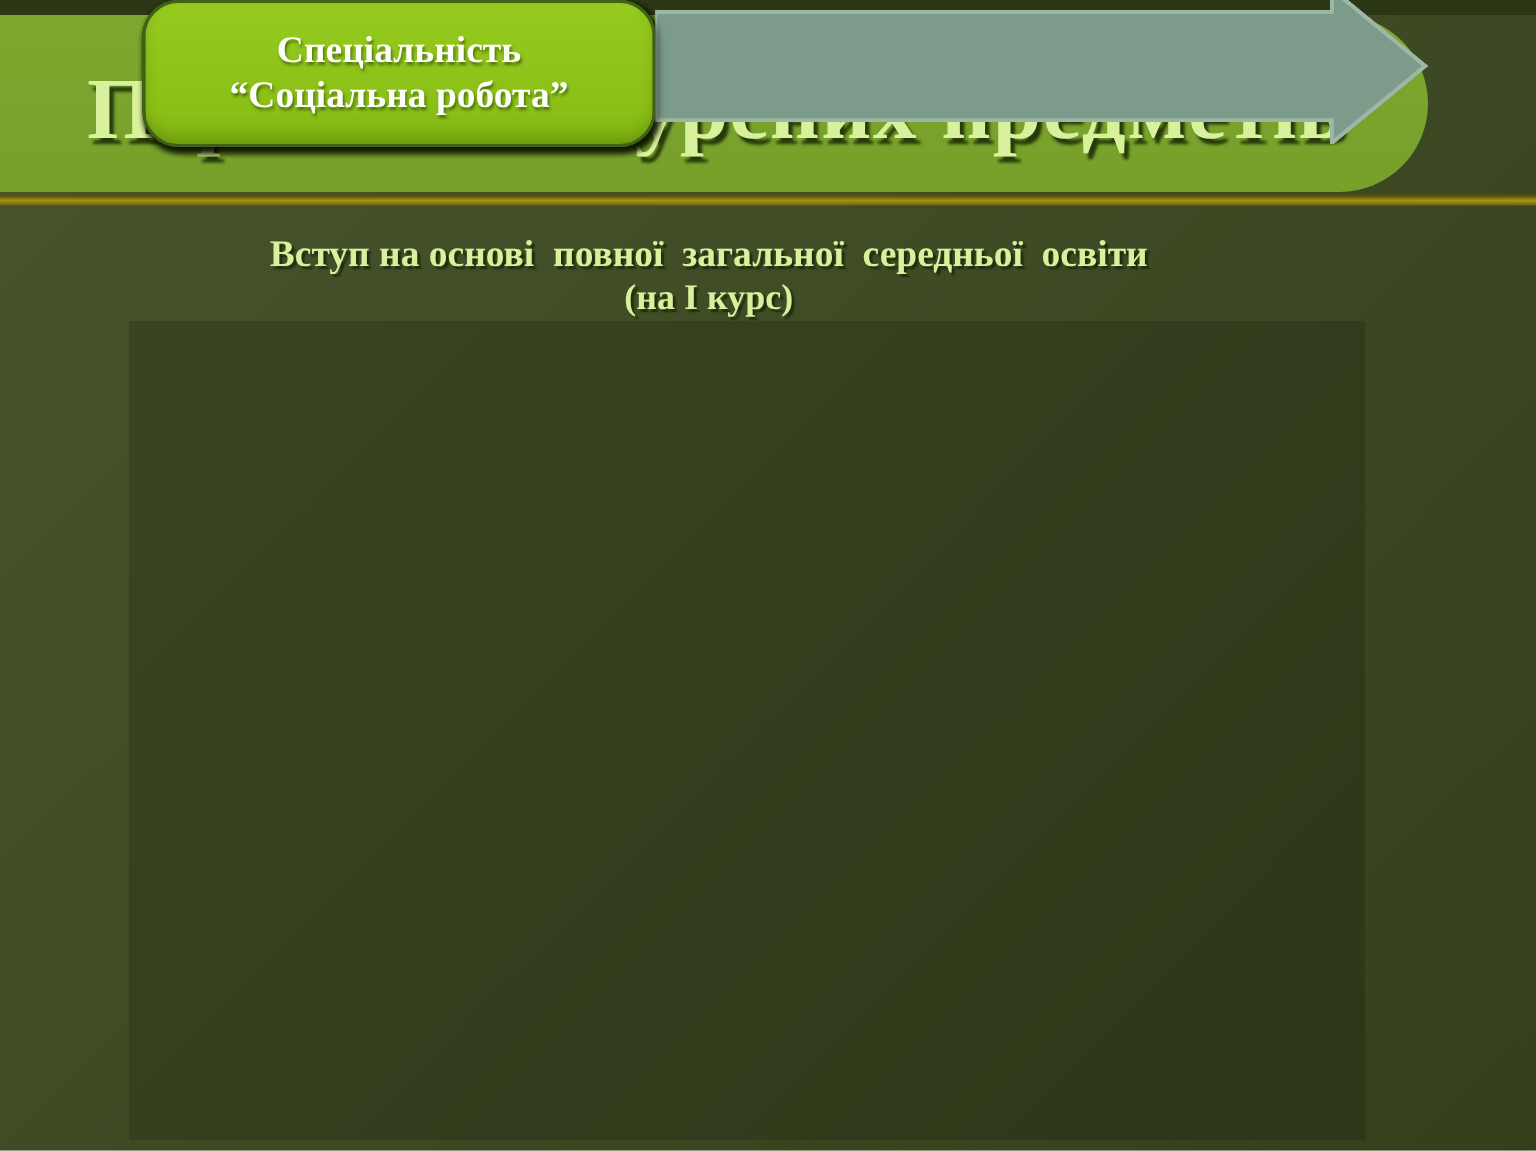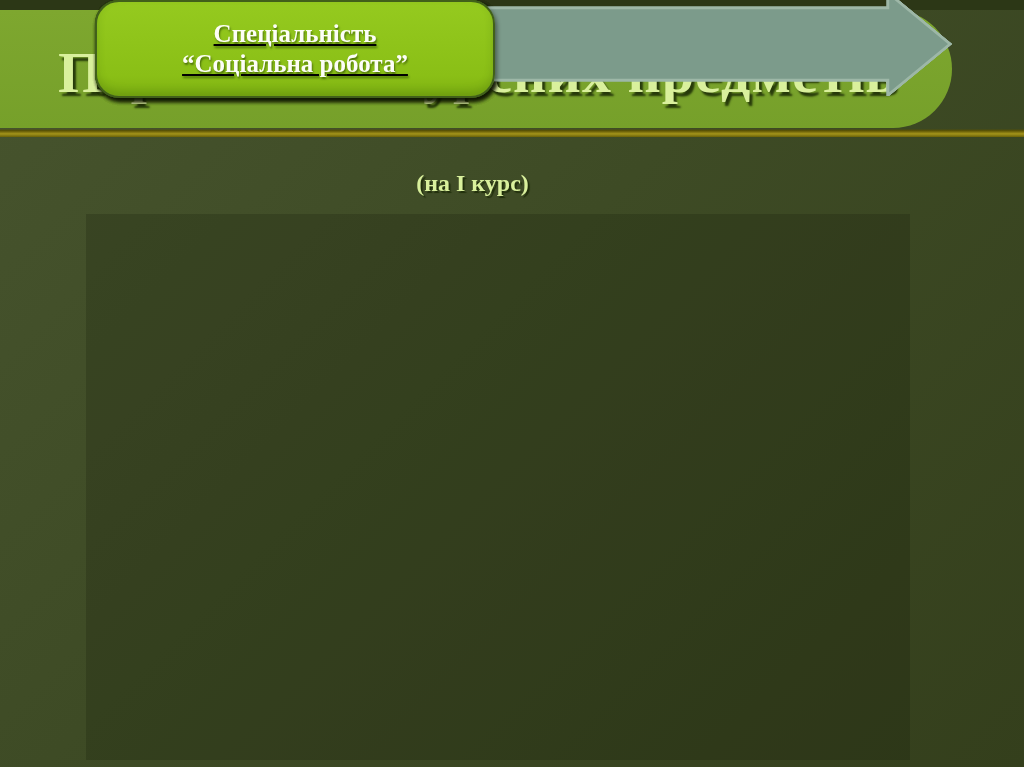--- a/index.html
+++ b/index.html
@@ -18,21 +18,21 @@
              letter-spacing:1px;color:#d9f09c;
              text-shadow:3px 4px 2px rgba(25,40,5,.85);white-space:nowrap;}
   .gold-rule{position:absolute;left:0;top:129px;width:1024px;height:8px;
              background:linear-gradient(180deg,#50490312 0%,#5a5204 20%,#a3931a 60%,#6b6208 100%);}
 
   
   .subtitle{position:absolute;left:0;top:156px;width:945px;text-align:center;
             color:#d9f09c;font-weight:bold;
             text-shadow:2px 2px 1px rgba(25,40,5,.8);}
   .subtitle .l1{font-size:25px;white-space:pre-wrap;}
-  .subtitle .l2{font-size:24px;margin-top:14px;}
+  .subtitle .l2{font-size:24px;margin-top:2px;}
 
   
   .panel{position:absolute;left:86px;top:214px;width:824px;height:546px;
          background:rgba(16,20,4,.20);}
 
   
   .row{position:absolute;left:95px;width:857px;height:98px;}
   .row:nth-of-type(1){top:222px;}
   .row:nth-of-type(2){top:330px;}
   .row:nth-of-type(3){top:437px;}
@@ -44,44 +44,45 @@
 
   .subjects{position:absolute;left:354px;top:12px;width:440px;
             font-weight:bold;color:#f5f8f0;white-space:pre-wrap;
             font-size:16px;line-height:1.26;}
   .row:nth-of-type(1) .subjects{color:#20332a;top:13px;}
   .row:nth-of-type(2) .subjects{font-size:14px;top:20px;}
   .row:nth-of-type(3) .subjects{top:22px;}
   .row:nth-of-type(4) .subjects{top:16px;}
   .row:nth-of-type(5) .subjects{top:14px;}
 
-  .label-box{position:absolute;left:0;top:0;width:400px;height:98px;box-sizing:border-box;
+  .label-box{position:absolute;left:0;top:0;width:342px;height:98px;box-sizing:border-box;
              background:linear-gradient(180deg,#95ca1f 0%,#8abf16 78%,#7fb212 100%);
              border:2px solid #41601a;border-radius:24px;
              box-shadow:2px 3px 4px rgba(10,15,2,.45), inset 0 -5px 8px rgba(30,60,0,.18);
-             display:flex;align-items:center;justify-content:center;text-align:center;text-decoration:underline;}
+             display:flex;align-items:center;justify-content:center;text-align:center;}
   .label-box span{font-size:25px;font-weight:bold;color:#fdfef7;line-height:1.22;
                   white-space:pre-line;padding:0 8px;
                   text-shadow:1px 2px 2px rgba(25,50,0,.55);}
   .row:nth-of-type(5) .label-box span{line-height:1.85;}
 </style>
 </head>
 <body>
 
 <div class="slide">
 
   <div class="top-strip"></div>
 
   <div class="banner">
     <h1>Перелік конкурсних предметів</h1>
   </div>
 
   <div class="gold-rule"></div>
 
   <div class="subtitle">
+    <div class="l1">Вступ на основі  повної  загальної  середньої  освіти</div>
     <div class="l2">(на І курс)</div>
   </div>
 
   <div class="panel"></div>
 
   <div class="row">
     <svg class="arrow-svg" viewBox="0 0 515 104">
       <polygon points="0,16 451,16 451,1 513,52 451,103 451,88 0,88"></polygon>
     </svg>
     <div class="subjects">Українська мова та література

